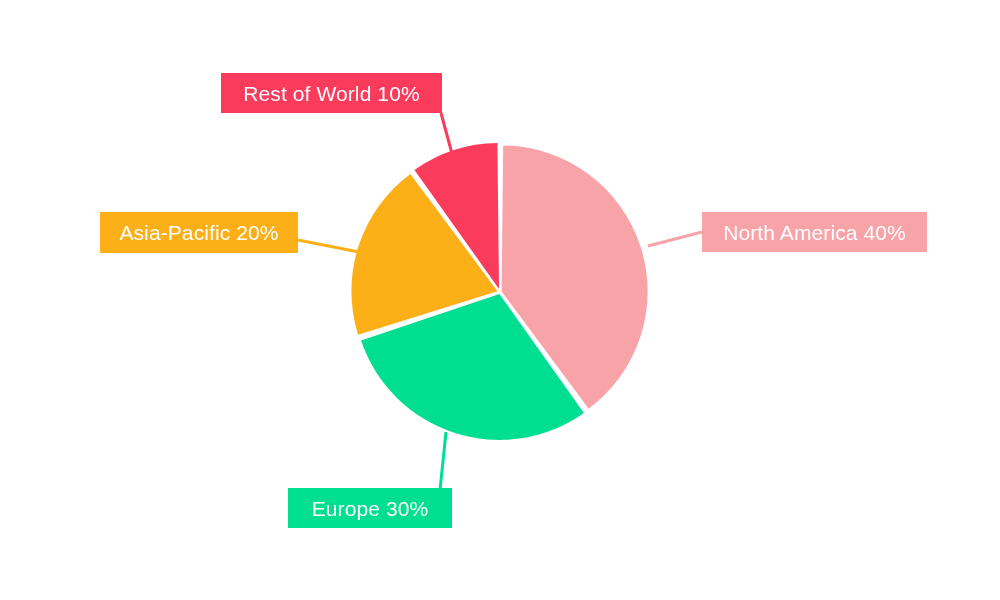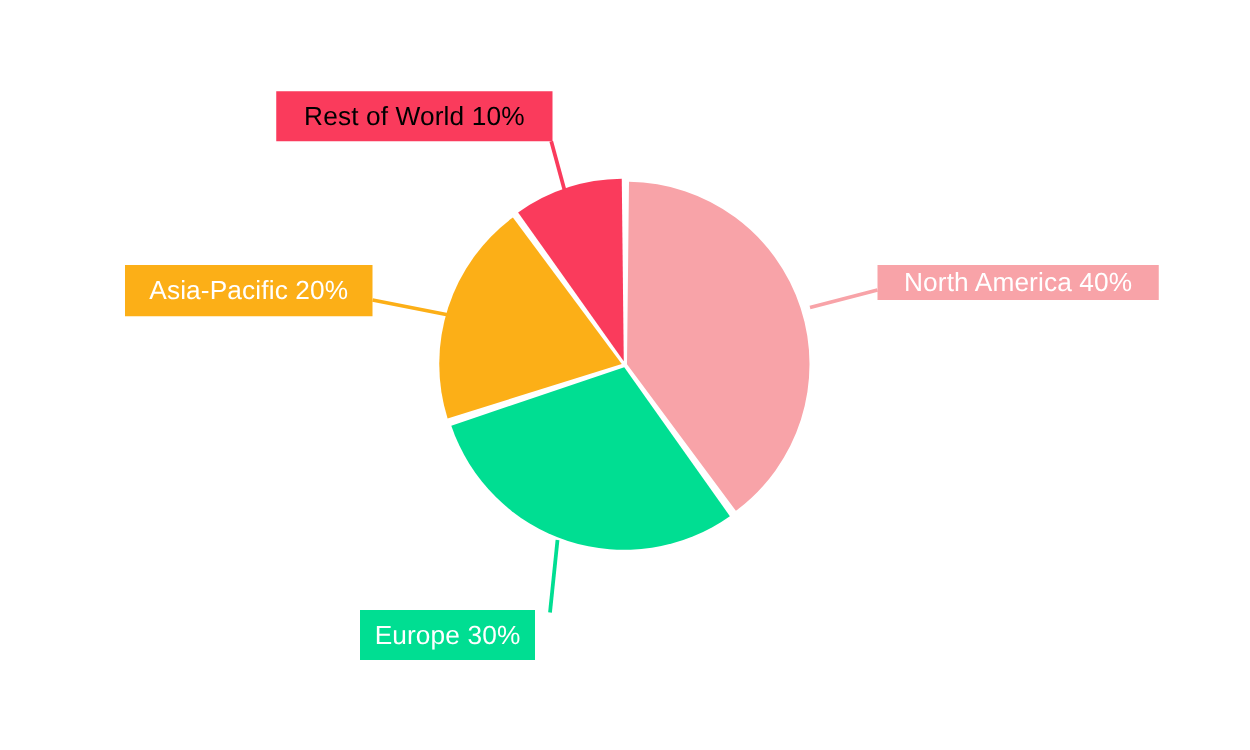--- a/index.html
+++ b/index.html
@@ -57,27 +57,27 @@
       </g>
     <g id="pie-slices">
         <path d="M 501.60 291.48 L 503.20 145.49 A 146 146 0 0 1 588.71 408.65 Z" fill="#F8A3A8"></path>
         <path d="M 499.39 293.88 L 583.91 412.93 A 146 146 0 0 1 361.04 340.52 Z" fill="#00DE92"></path>
         <path d="M 497.41 291.16 L 358.07 334.75 A 146 146 0 0 1 410.31 173.99 Z" fill="#FCAF17"></path>
         <path d="M 499.01 288.96 L 414.49 169.91 A 146 146 0 0 1 497.41 142.97 Z" fill="#FA3B5C"></path>
       </g>
   </svg>
 
   <div id="labels-layer">
-      <div class="data-label" style="left: 702px; top: 212px; width: 225px; height: 28px; background: rgb(248, 163, 168); color: rgb(255, 255, 255);">
+      <div class="data-label" style="left: 702px; top: 212px; width: 225px; height: 40px; background: rgb(248, 163, 168); color: rgb(255, 255, 255);">
         <span>North America 40%</span>
       </div>
-      <div class="data-label" style="left: 288px; top: 488px; width: 140px; height: 40px; background: rgb(0, 222, 146); color: rgb(255, 255, 255);">
+      <div class="data-label" style="left: 288px; top: 488px; width: 164px; height: 40px; background: rgb(0, 222, 146); color: rgb(255, 255, 255);">
         <span>Europe 30%</span>
       </div>
       <div class="data-label" style="left: 100px; top: 212px; width: 198px; height: 41px; background: rgb(252, 175, 23); color: rgb(255, 255, 255);">
         <span>Asia-Pacific 20%</span>
       </div>
-      <div class="data-label" style="left: 221px; top: 73px; width: 221px; height: 40px; background: rgb(250, 59, 92); color: #000000;">
+      <div class="data-label" style="left: 221px; top: 73px; width: 221px; height: 40px; background: rgb(250, 59, 92); color: #ffffff;">
         <span>Rest of World 10%</span>
       </div>
     </div>
 
 </div>
 
 </body></html>

